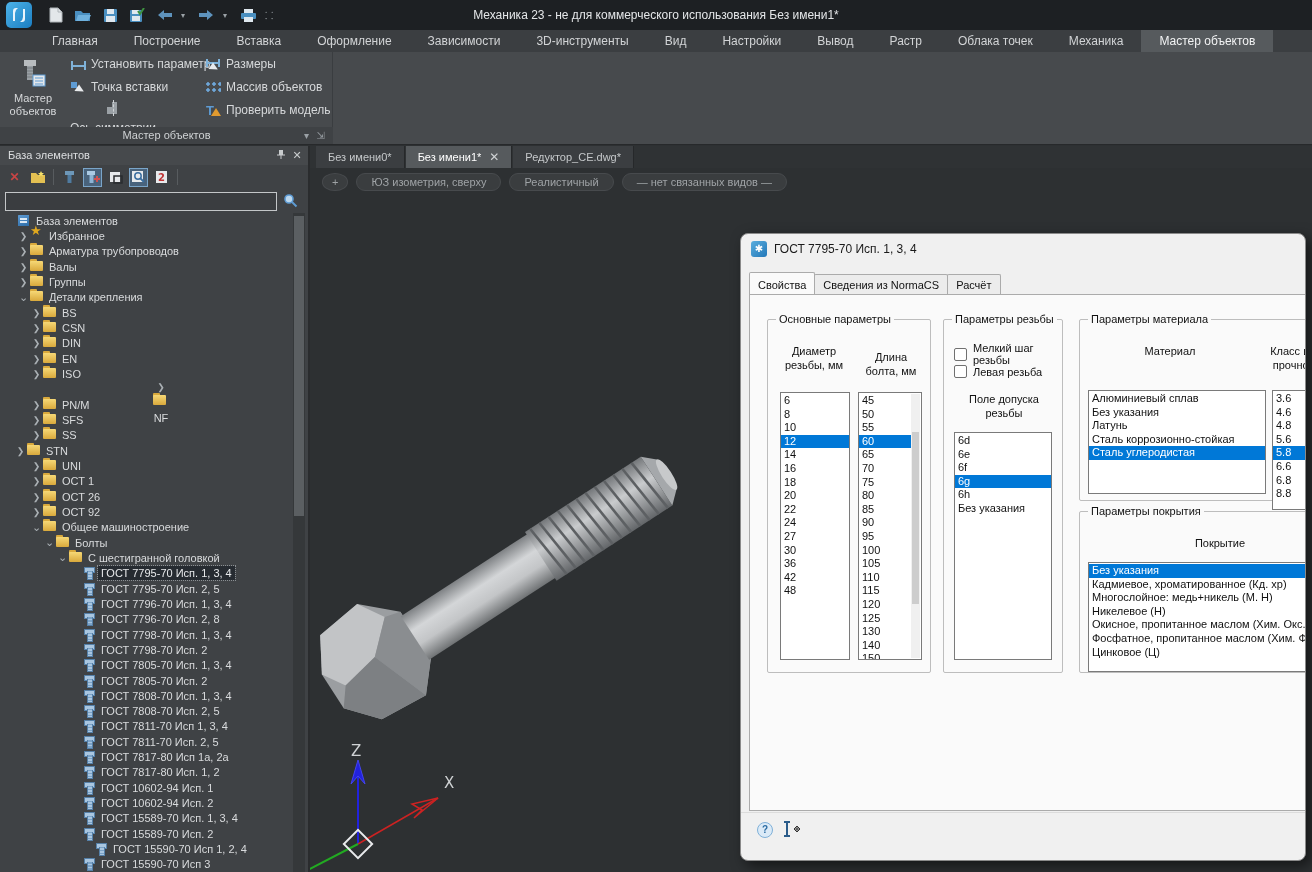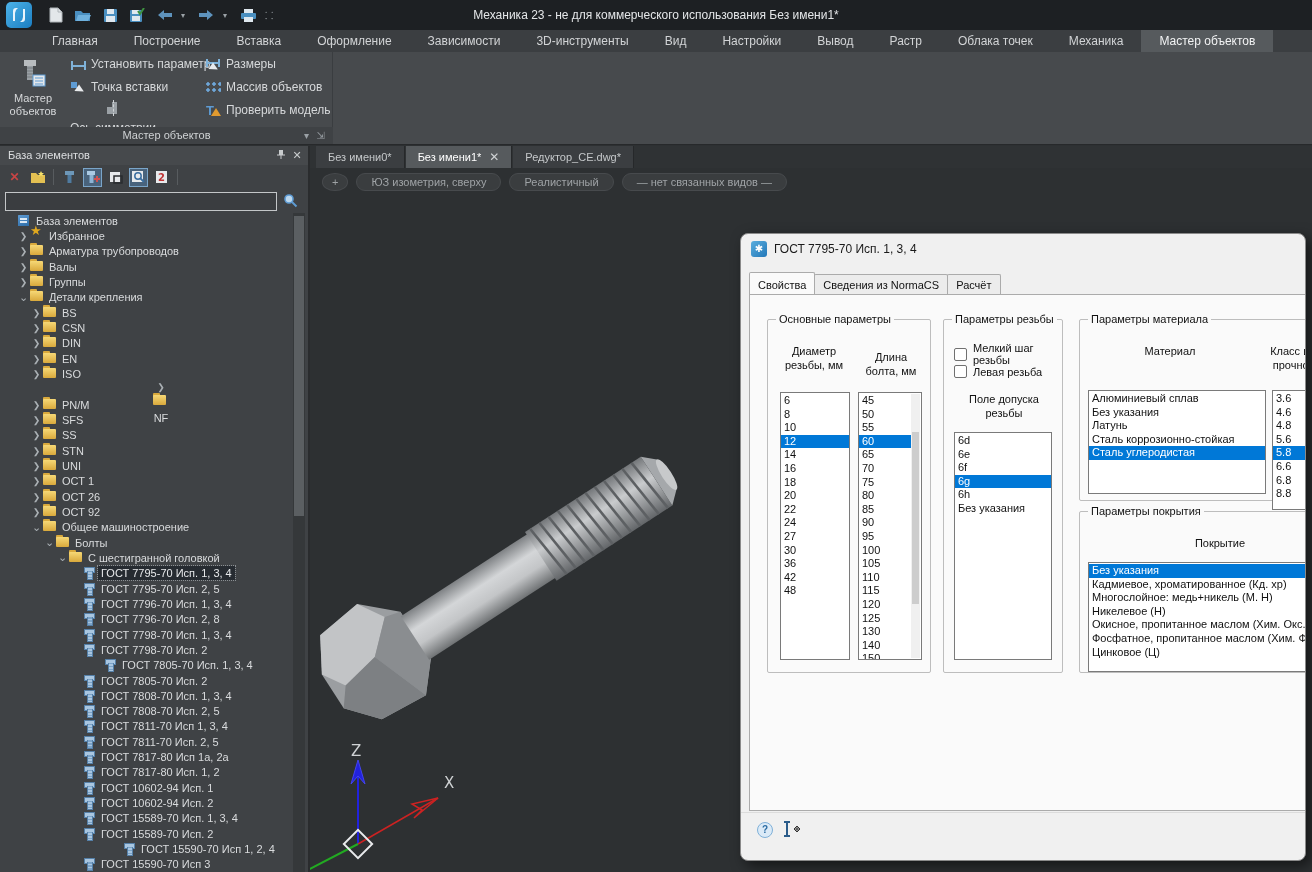--- a/index.html
+++ b/index.html
@@ -424,21 +424,21 @@
         <div class="tree-row" style="padding-left: 30px;">
         <span class="t-arrow a-closed"></span>
         <span class="t-icon i-folder"></span>
         <span class="t-label">SFS</span>
       </div>
         <div class="tree-row" style="padding-left: 30px;">
         <span class="t-arrow a-closed"></span>
         <span class="t-icon i-folder"></span>
         <span class="t-label">SS</span>
       </div>
-        <div class="tree-row" style="padding-left: 30px;">
+        <div class="tree-row" style="padding-left: 14px;">
         <span class="t-arrow a-closed"></span>
         <span class="t-icon i-folder"></span>
         <span class="t-label">STN</span>
       </div>
         <div class="tree-row" style="padding-left: 30px;">
         <span class="t-arrow a-closed"></span>
         <span class="t-icon i-folder"></span>
         <span class="t-label">UNI</span>
       </div>
         <div class="tree-row" style="padding-left: 30px;">
@@ -494,21 +494,21 @@
         <div class="tree-row" style="padding-left: 69px;">
         <span class="t-arrow a-none"></span>
         <span class="t-icon i-bolt"></span>
         <span class="t-label">ГОСТ 7798-70 Исп. 1, 3, 4</span>
       </div>
         <div class="tree-row" style="padding-left: 69px;">
         <span class="t-arrow a-none"></span>
         <span class="t-icon i-bolt"></span>
         <span class="t-label">ГОСТ 7798-70 Исп. 2</span>
       </div>
-        <div class="tree-row" style="padding-left: 69px; margin-left: 21px;">
+        <div class="tree-row" style="padding-left: 69px;">
         <span class="t-arrow a-none"></span>
         <span class="t-icon i-bolt"></span>
         <span class="t-label">ГОСТ 7805-70 Исп. 1, 3, 4</span>
       </div>
         <div class="tree-row" style="padding-left: 69px;">
         <span class="t-arrow a-none"></span>
         <span class="t-icon i-bolt"></span>
         <span class="t-label">ГОСТ 7805-70 Исп. 2</span>
       </div>
         <div class="tree-row" style="padding-left: 69px;">
@@ -554,21 +554,21 @@
         <div class="tree-row" style="padding-left: 69px;">
         <span class="t-arrow a-none"></span>
         <span class="t-icon i-bolt"></span>
         <span class="t-label">ГОСТ 15589-70 Исп. 1, 3, 4</span>
       </div>
         <div class="tree-row" style="padding-left: 69px;">
         <span class="t-arrow a-none"></span>
         <span class="t-icon i-bolt"></span>
         <span class="t-label">ГОСТ 15589-70 Исп. 2</span>
       </div>
-        <div class="tree-row" style="padding-left: 109px;">
+        <div class="tree-row" style="padding-left: 81px;">
         <span class="t-arrow a-none"></span>
         <span class="t-icon i-bolt"></span>
         <span class="t-label">ГОСТ 15590-70 Исп 1, 2, 4</span>
       </div>
         <div class="tree-row" style="padding-left: 69px;">
         <span class="t-arrow a-none"></span>
         <span class="t-icon i-bolt"></span>
         <span class="t-label">ГОСТ 15590-70 Исп 3</span>
       </div>
       </div>

